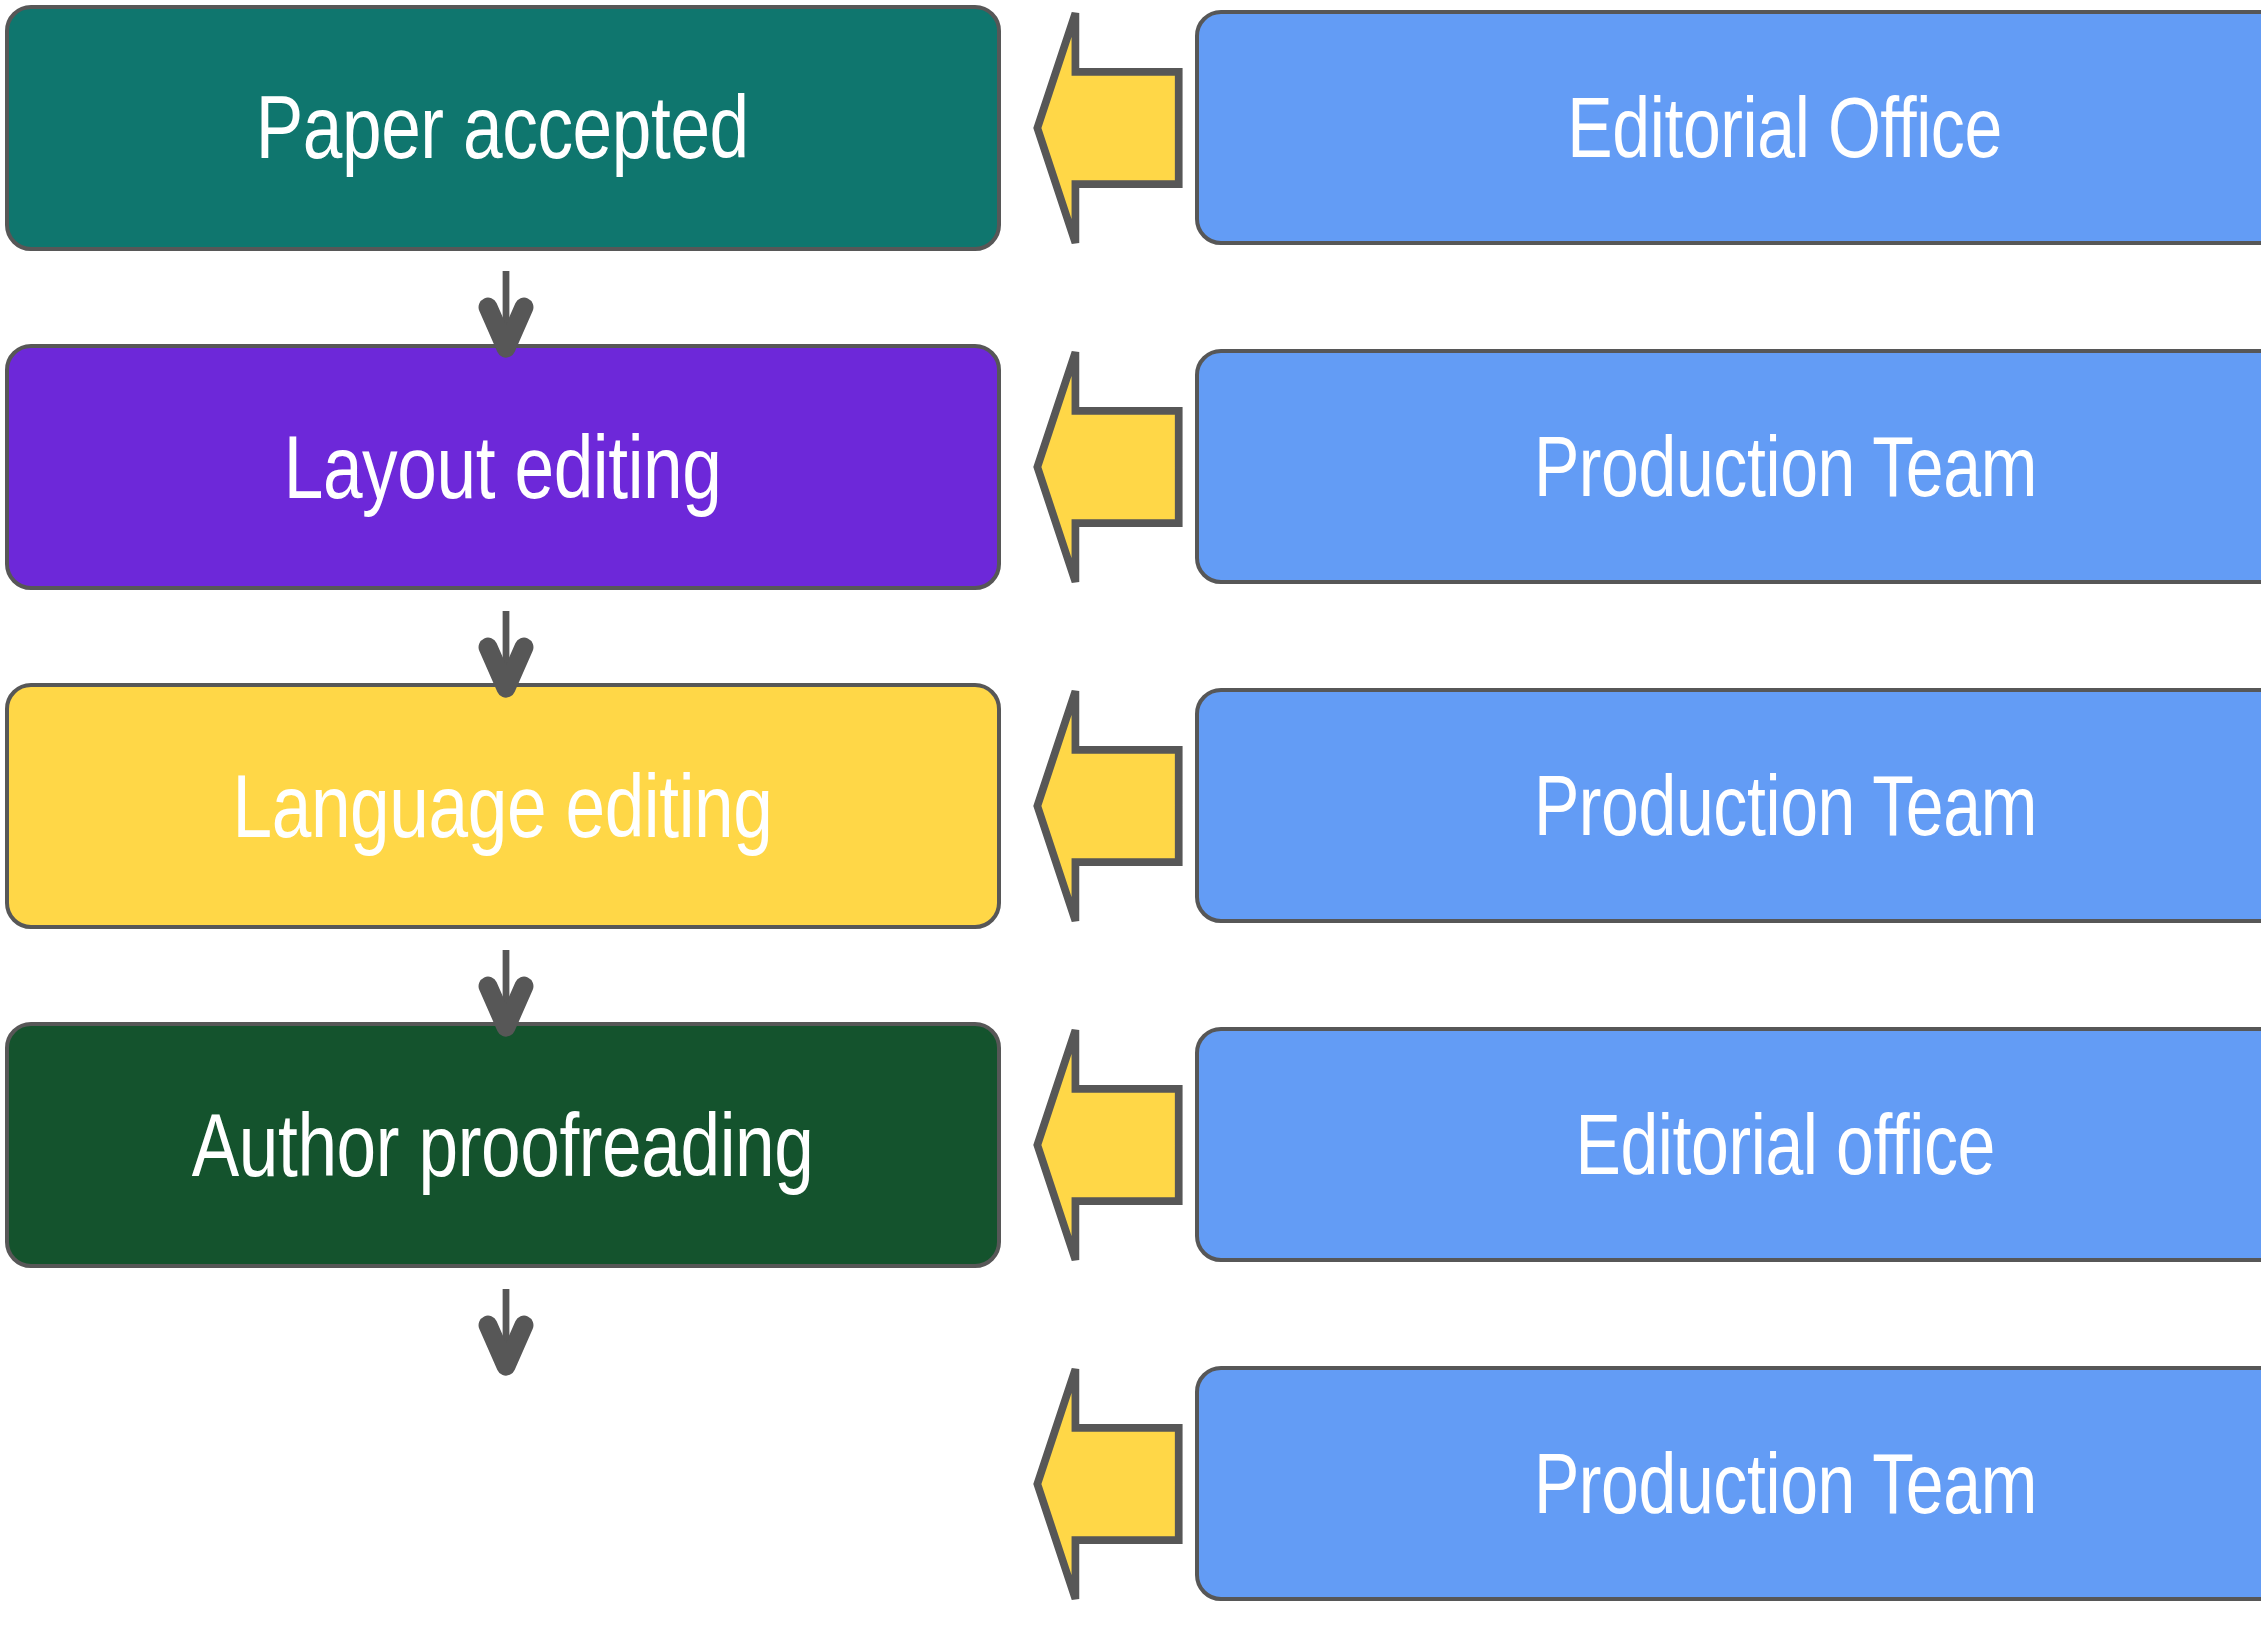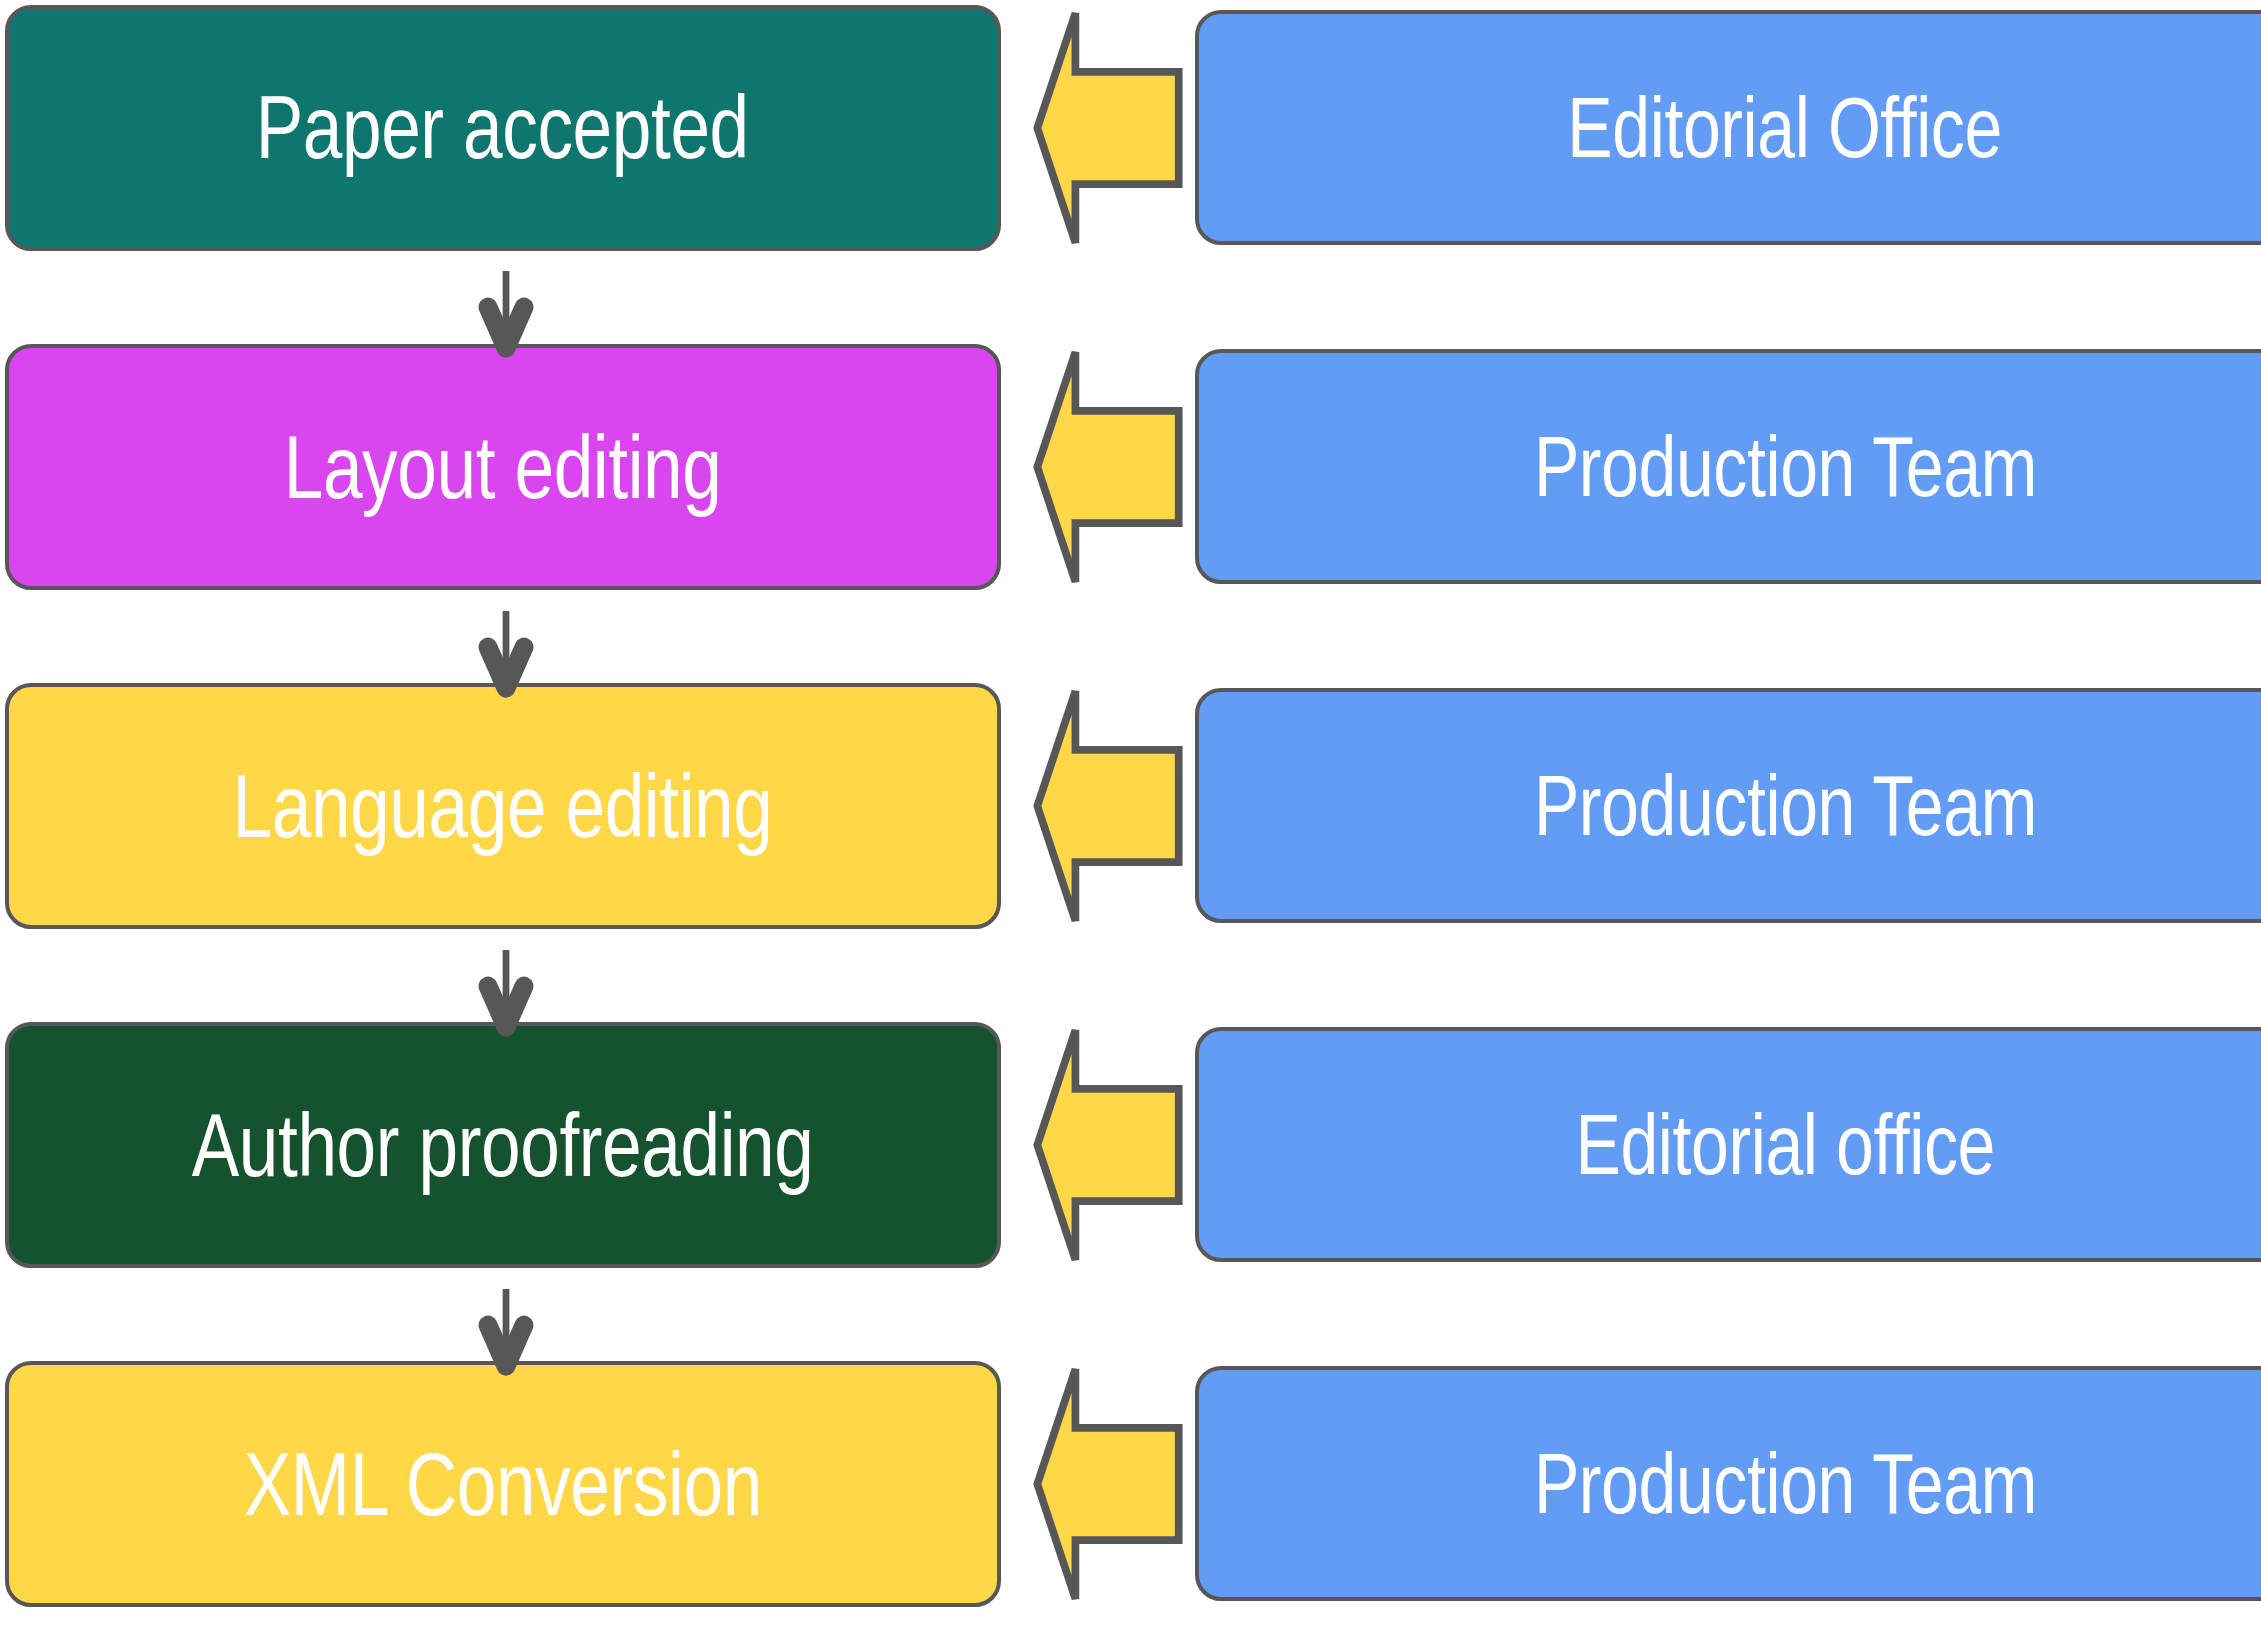--- a/index.html
+++ b/index.html
@@ -114,21 +114,21 @@
       <div class="assign-arrow" style="top: 0px; height: 246px;">
         <svg viewBox="0 0 320 545" preserveAspectRatio="none">
           <polygon points="14,272.5 98,18 98,148 326,148 326,397 98,397 98,527" fill="#FFD747" stroke="#575757" stroke-width="17" stroke-linejoin="miter"></polygon>
         </svg>
       </div>
       <div class="actor-box" style="top: 5.4px; height: 235px; background: rgb(99, 156, 245); border-color: rgb(87, 87, 87);">
         <span class="actor-label" style="color: rgb(255, 255, 255);">Editorial Office</span>
       </div>
     </div>
     <div class="flow-row" style="top: 344px; height: 246px;">
-      <div class="stage-box" style="top: 0px; height: 246px; background: #d946ef; border-color: rgb(87, 87, 87);">
+      <div class="stage-box" style="top: 0px; height: 246px; background: #6d28d9; border-color: rgb(87, 87, 87);">
         <span class="stage-label" style="color: rgb(255, 255, 255);">Layout editing</span>
       </div>
       <div class="assign-arrow" style="top: 0px; height: 246px;">
         <svg viewBox="0 0 320 545" preserveAspectRatio="none">
           <polygon points="14,272.5 98,18 98,148 326,148 326,397 98,397 98,527" fill="#FFD747" stroke="#575757" stroke-width="17" stroke-linejoin="miter"></polygon>
         </svg>
       </div>
       <div class="actor-box" style="top: 5.4px; height: 235px; background: rgb(99, 156, 245); border-color: rgb(87, 87, 87);">
         <span class="actor-label" style="color: rgb(255, 255, 255);">Production Team</span>
       </div>
@@ -153,23 +153,20 @@
       <div class="assign-arrow" style="top: 0px; height: 246px;">
         <svg viewBox="0 0 320 545" preserveAspectRatio="none">
           <polygon points="14,272.5 98,18 98,148 326,148 326,397 98,397 98,527" fill="#FFD747" stroke="#575757" stroke-width="17" stroke-linejoin="miter"></polygon>
         </svg>
       </div>
       <div class="actor-box" style="top: 5.4px; height: 235px; background: rgb(99, 156, 245); border-color: rgb(87, 87, 87);">
         <span class="actor-label" style="color: rgb(255, 255, 255);">Editorial office</span>
       </div>
     </div>
     <div class="flow-row" style="top: 1361px; height: 246px;">
-      <div class="stage-box" style="top: 0px; height: 246px; background: rgb(255, 215, 71); border-color: rgb(87, 87, 87);">
-        <span class="stage-label" style="color: rgb(255, 255, 255);">XML Conversion</span>
-      </div>
       <div class="assign-arrow" style="top: 0px; height: 246px;">
         <svg viewBox="0 0 320 545" preserveAspectRatio="none">
           <polygon points="14,272.5 98,18 98,148 326,148 326,397 98,397 98,527" fill="#FFD747" stroke="#575757" stroke-width="17" stroke-linejoin="miter"></polygon>
         </svg>
       </div>
       <div class="actor-box" style="top: 5.4px; height: 235px; background: rgb(99, 156, 245); border-color: rgb(87, 87, 87);">
         <span class="actor-label" style="color: rgb(255, 255, 255);">Production Team</span>
       </div>
     </div>
     <div class="flow-connector" style="top: 271px; height: 79px;">

